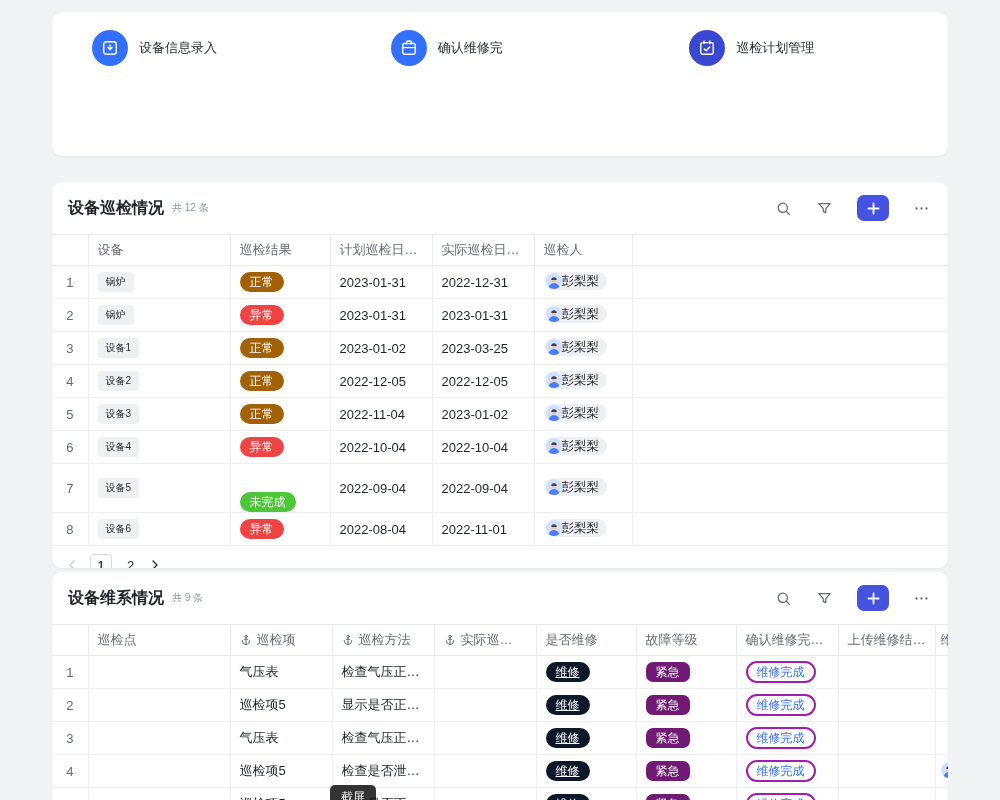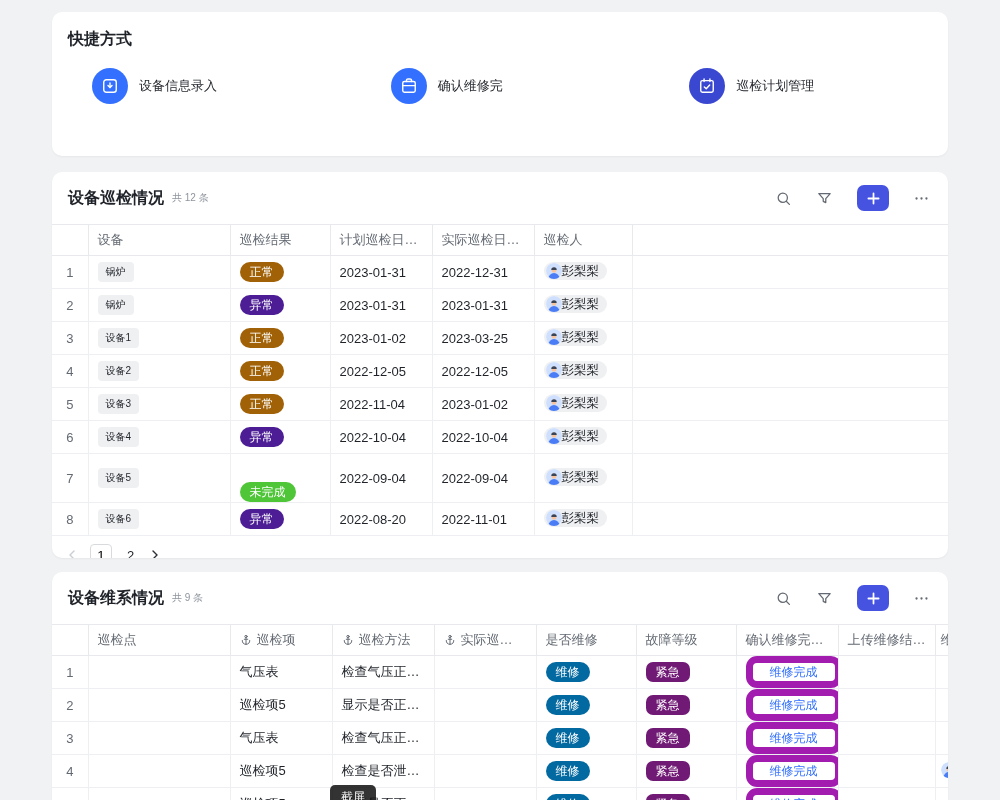--- a/index.html
+++ b/index.html
@@ -10,21 +10,21 @@
     font-family:"Liberation Sans","DejaVu Sans",sans-serif;
     color:#1f2329;
   }
   .card {
     position:absolute; left:52px; width:896px;
     background:#fff; border-radius:10px;
     box-shadow:0 1px 2px rgba(31,35,41,.05);
     overflow:hidden;
   }
   #shortcuts-card   { top:12px;  height:144px; }
-  #inspection-card  { top:172px; height:386px; }
+  #inspection-card  { top:182px; height:386px; }
   #maintenance-card { top:572px; height:260px; }
 
   
   .sc-title { font-size:16px; font-weight:700; padding:17px 0 0 16px; }
   .sc-row { display:flex; margin-top:18px; }
   .shortcut { flex:1; display:flex; flex-direction:row; align-items:center; gap:11px; cursor:pointer;padding-left:40px; }
   .sc-icon { width:36px; height:36px; border-radius:50%; display:flex; align-items:center; justify-content:center; }
   .sc-icon svg { width:20px; height:20px; }
   .sc-label { font-size:13px; color:#1f2329; }
 
@@ -52,26 +52,26 @@
     border-bottom:1px solid #edeff2; border-right:1px solid #edeff2;
     white-space:nowrap; overflow:hidden;
   }
   .grid .c-no { text-align:center; color:#646a73; padding:0 2px; }
   .th-flex { display:flex; align-items:center; gap:5px; }
   .th-flex svg { width:12px; height:12px; flex:none; }
 
   .tag { display:inline-block; background:#eff0f2; border-radius:4px; padding:2px 8px; font-size:10px; line-height:16px; }
   .badge { display:inline-block; border-radius:11px; padding:2px 10px; font-size:12px; line-height:16px; color:#fff; }
   .badge[data-color="blue"]   { background:#a16207; }
-  .badge[data-color="red"]    { background:#4c1d95; }
+  .badge[data-color="red"]    { background:#ef4444; }
   .badge[data-color="green"]  { background:#4fc538;margin-top:28px; }
-  .badge[data-color="orange"] { background:#0369a1; }
+  .badge[data-color="orange"] { background:#0f172a;text-decoration:underline; }
   .badge[data-color="yellow"] { background:#701a75;border-radius:7px; }
-  .badge-outline { display:inline-block; border:7px solid #a21caf; color:#3370ff; background:#fff;
-                   border-radius:11px; padding:1px 17px; font-size:12px; line-height:16px; }
+  .badge-outline { display:inline-block; border:2px solid #a21caf; color:#3370ff; background:#fff;
+                   border-radius:11px; padding:1px 9px; font-size:12px; line-height:16px; }
 
   .person { display:inline-flex; align-items:center; background:#eff0f2; border-radius:10px;
             padding:1px 8px 1px 2px; font-size:12.5px; line-height:16px; }
   .avatar { width:16px; height:16px; border-radius:50%; overflow:hidden; display:inline-flex; flex:none; }
   .avatar svg { width:16px; height:16px; }
 
   .pager { display:flex; align-items:center; gap:12px; padding:8px 0 0 14px; font-size:13px; }
   .pg-btn { background:none; border:none; cursor:pointer; display:flex; align-items:center; padding:0; }
   .pg-prev { color:#c9cdd4; }
   .pg-next { color:#2b2f36; }
@@ -91,21 +91,20 @@
     <g id="av">
       <circle cx="10" cy="10" r="10" fill="#cfe0ff"></circle>
       <circle cx="10" cy="19.5" r="7" fill="#4a7df5"></circle>
       <circle cx="10" cy="8.7" r="3.2" fill="#f6c39e"></circle>
       <path d="M6.6 8.6a3.4 3.4 0 0 1 6.8 0z" fill="#3a4454"></path>
     </g>
   </defs>
 </svg>
 
 <section class="card" id="shortcuts-card">
-  <h2 class="sc-title">快捷方式</h2>
   <div class="sc-row">
     <div class="shortcut">
       <div class="sc-icon" style="background:#3370ff">
         <svg viewBox="0 0 24 24" fill="none" stroke="#fff" stroke-width="1.7" stroke-linecap="round" stroke-linejoin="round">
           <rect x="4.5" y="4.5" width="15" height="15" rx="3"></rect>
             <path d="M12 8.3v5.4"></path>
             <path d="M9.6 11.5L12 13.9l2.4-2.4"></path>
         </svg>
       </div>
       <div class="sc-label">设备信息录入</div>
@@ -295,21 +294,21 @@
                 </svg>
               </span>
               <span>彭梨梨</span>
             </span></td>
         <td class="fill"></td>
       </tr>
       <tr>
         <td class="c-no">8</td>
         <td><span class="tag">设备6</span></td>
         <td><span class="badge" data-color="red">异常</span></td>
-        <td>2022-08-20</td>
+        <td>2022-08-04</td>
         <td>2022-11-01</td>
         <td><span class="person">
               <span class="avatar">
                 <svg viewBox="0 0 20 20">
                   <use href="#av"></use>
                 </svg>
               </span>
               <span>彭梨梨</span>
             </span></td>
         <td class="fill"></td>

